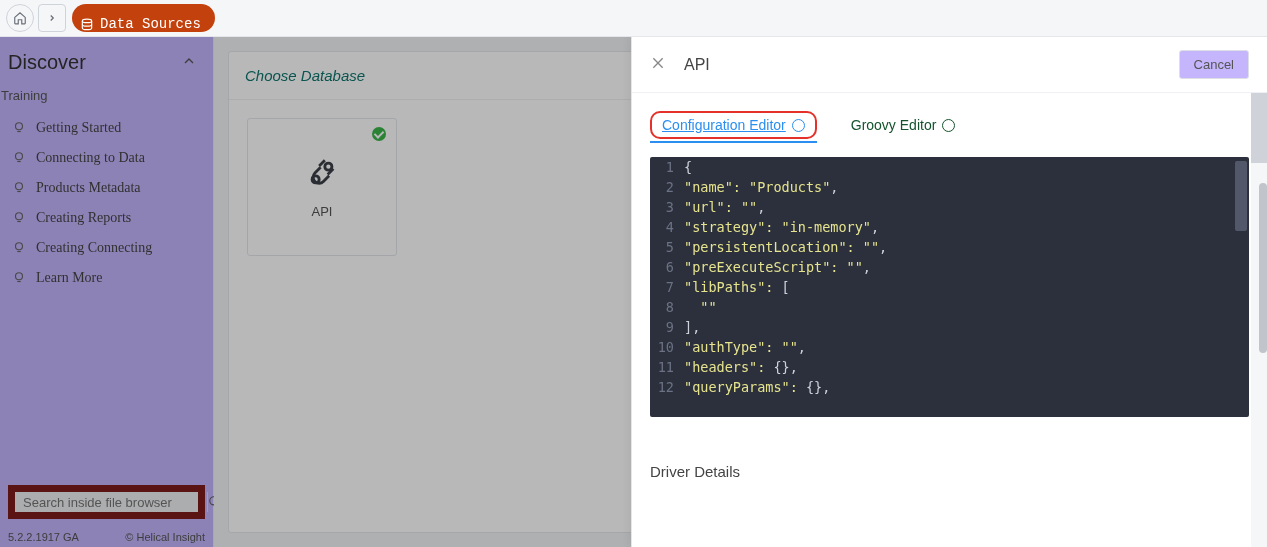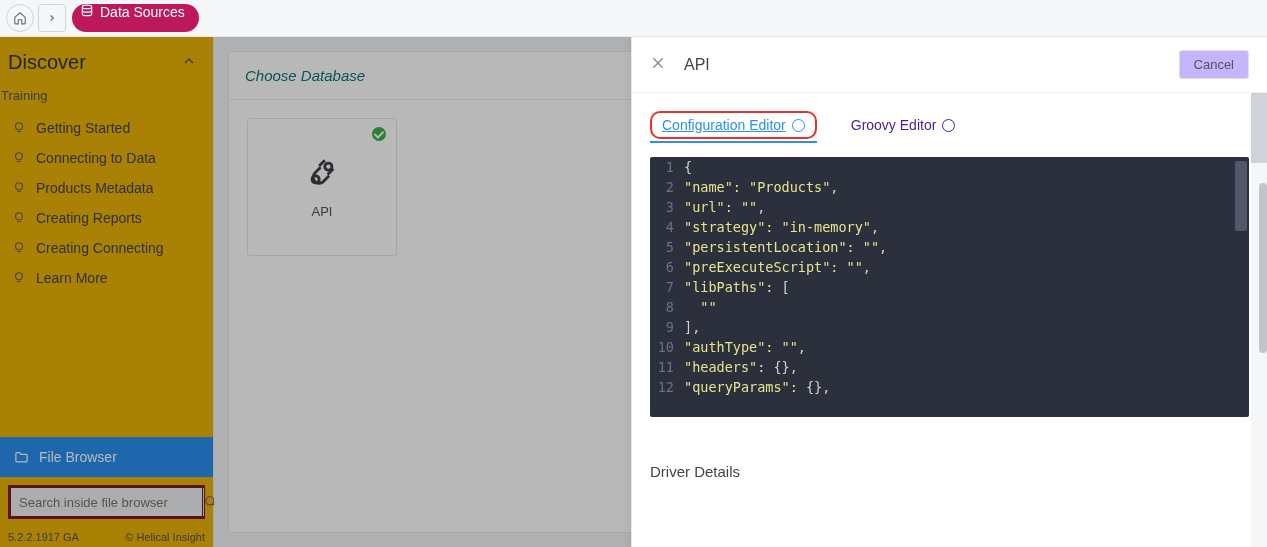--- a/index.html
+++ b/index.html
@@ -1,34 +1,34 @@
 <!DOCTYPE html>
 <html><head>
 <meta charset="utf-8">
 <style>
   * { box-sizing: border-box; margin: 0; padding: 0; }
   body { font-family: -apple-system, BlinkMacSystemFont, "Segoe UI", Arial, sans-serif; font-size: 14px; background:#fff; color:#444; width:1267px; height:547px; overflow:hidden; position:relative;}
   .app { display:flex; flex-direction:column; height:547px; position:relative;}
   .topbar { height:37px; background:#f5f6f8; border-bottom:1px solid #e4e6eb; display:flex; align-items:center; padding:0 4px;}
   .nav-circle { width:28px; height:28px; border:1px solid #cfd3da; border-radius:50%; display:flex; align-items:center; justify-content:center; margin:0 2px; color:#6b6f78;}
   .nav-chev { width:28px; height:28px; border:1px solid #cfd3da; border-radius:4px; display:flex; align-items:center; justify-content:center; margin:0 2px; color:#6b6f78;}
-  .chip { background:#be185d; color:#fff; border-radius:14px; height:28px; display:flex; align-items:flex-start; padding:0 14px 0 8px; margin-left:4px;}
+  .chip { background:#c2410c; color:#fff; border-radius:14px; height:28px; display:flex; align-items:flex-end; padding:0 14px 0 8px; margin-left:4px;font-family:Liberation Mono, monospace;}
   .chip svg { margin-right:6px;}
   .content { flex:1; display:flex; position:relative; overflow:hidden;}
-  .sidebar { width:214px; background:#eab308; border-right:1px solid #e9ebee; display:flex; flex-direction:column;}
+  .sidebar { width:214px; background:#c4b5fd; border-right:1px solid #e9ebee; display:flex; flex-direction:column;}
   .sb-head { display:flex; align-items:center; justify-content:space-between; padding:14px 16px 8px 8px; color:#333;}
   .sb-head h2 { font-size:20px; font-weight:500;}
   .sb-sub { font-size:13px; color:#555; padding:6px 10px 8px 1px;}
-  .sb-list { list-style:none; padding:2px 6px;}
+  .sb-list { list-style:none; padding:2px 6px;font-family:Liberation Serif, serif;}
   .sb-list li { display:flex; align-items:center; padding:7px 6px; font-size:14px; color:#444; cursor:pointer;}
   .sb-list li svg { margin-right:10px; }
   .sb-spacer { flex:1;}
   .file-browser { background:#2a8ff0; color:#fff; display:flex; align-items:center; height:40px; padding:0 14px; font-size:14px;}
   .file-browser svg { margin-right:10px;}
-  .search-row { display:flex; align-items:center; border:3px solid #7f1d1d; background:#eef0f3; height:34px; margin:8px;}
+  .search-row { display:flex; align-items:center; border:7px solid #7f1d1d; background:#eef0f3; height:34px; margin:8px;}
   .search-row input { flex:1; border:none; background:transparent; padding:0 8px; font-size:13px; color:#666; outline:none;}
   .search-row .sicon { width:34px; height:100%; display:flex; align-items:center; justify-content:center; border-left:1px solid #dcdfe5; color:#666;}
   .footer { display:flex; align-items:center; justify-content:space-between; font-size:11px; color:#555; padding:4px 8px;}
   .main { flex:1; background:#f3f4f6; padding:14px;}
   .panel { background:#fff; border:1px solid #e6e8ec; border-radius:3px; height:100%; }
   .panel-head { display:flex; align-items:center; height:48px; border-bottom:1px solid #eef0f3; padding:0 16px;}
   .panel-head .title { font-size:15px; color:#0f766e;font-style:italic;}
   .tabs { display:flex; margin-left:auto; gap:34px; font-size:14px; color:#666;}
   .tab { padding:14px 0; }
   .tab.active { color:#2a8ff0; border-bottom:2px solid #2a8ff0;}
@@ -40,21 +40,21 @@
   
   .dim { position:absolute; inset:0; background:rgba(0,0,0,0.28); }
   
   .drawer { position:absolute; top:0; right:0; bottom:0; width:636px; background:#fff; border-left:1px solid #e4e6eb; display:flex; flex-direction:column; box-shadow:-2px 0 8px rgba(0,0,0,0.06);}
   .drawer-head { display:flex; align-items:center; height:56px; padding:0 18px; border-bottom:1px solid #eef0f3;}
   .drawer-head .close { color:#888; margin-right:18px; cursor:pointer;}
   .drawer-head .dtitle { font-size:16px; color:#444;}
   .drawer-head .cancel { margin-left:auto; border:1px solid #dcdfe5; background:#c4b5fd; padding:6px 14px; font-size:13px; color:#555; border-radius:3px; cursor:pointer;}
   .drawer-body { flex:1; overflow:auto; padding:0 18px 20px 18px;}
   .etabs { display:flex; gap:30px; margin-top:18px; margin-bottom:18px; font-size:14px;}
-  .etab { display:flex; align-items:center; gap:6px; padding:6px 4px; color:#4c1d95;}
+  .etab { display:flex; align-items:center; gap:6px; padding:6px 4px; color:#14532d;}
   .etab .ring { width:13px; height:13px; border:1.5px solid currentColor; border-radius:50%; display:inline-block;}
   .etab.active { color:#2a8ff0; border:2px solid #e4322b; border-radius:10px; padding:4px 10px; position:relative;text-decoration:underline;}
   .etab.active:after{ content:""; position:absolute; left:-2px; right:-2px; bottom:-6px; height:2px; background:#2a8ff0;}
   .code { background:#2b303c; border-radius:2px; font-family:Consolas,Monaco,monospace; font-size:13.5px; line-height:20px; color:#e6e38f; position:relative; height:260px; overflow:auto;}
   .code .row { display:flex;}
   .code .ln { width:34px; text-align:right; color:#6c7284; padding-right:10px; user-select:none;}
   .code .tx { white-space:pre;}
   .code .punc { color:#cfd2da;}
   .btns { display:flex; gap:12px; margin-top:18px;}
   .btn { background:#2a8ff0; color:#fff; border:none; padding:9px 16px; font-size:13.5px; border-radius:3px; cursor:pointer;}
@@ -137,26 +137,20 @@
           </li>
         <li>
             <svg width="14" height="14" viewBox="0 0 24 24" fill="none" stroke="#666" stroke-width="2">
               <circle cx="12" cy="9" r="6"></circle>
               <path d="M9 18h6"></path>
             </svg>
             <span>Learn More</span>
           </li>
       </ul>
       <div class="sb-spacer"></div>
-      <div class="file-browser">
-        <svg width="15" height="15" viewBox="0 0 24 24" fill="none" stroke="currentColor" stroke-width="2">
-            <path d="M3 6a2 2 0 0 1 2-2h4l2 3h8a2 2 0 0 1 2 2v8a2 2 0 0 1-2 2H5a2 2 0 0 1-2-2z"></path>
-          </svg>
-        <span>File Browser</span>
-      </div>
       <div class="search-row">
         <input placeholder="Search inside file browser" style="">
         <div class="sicon">
             <svg width="14" height="14" viewBox="0 0 24 24" fill="none" stroke="currentColor" stroke-width="2">
               <circle cx="10" cy="10" r="7"></circle>
               <line x1="21" y1="21" x2="15" y2="15"></line>
             </svg>
           </div>
       </div>
       <div class="footer">

